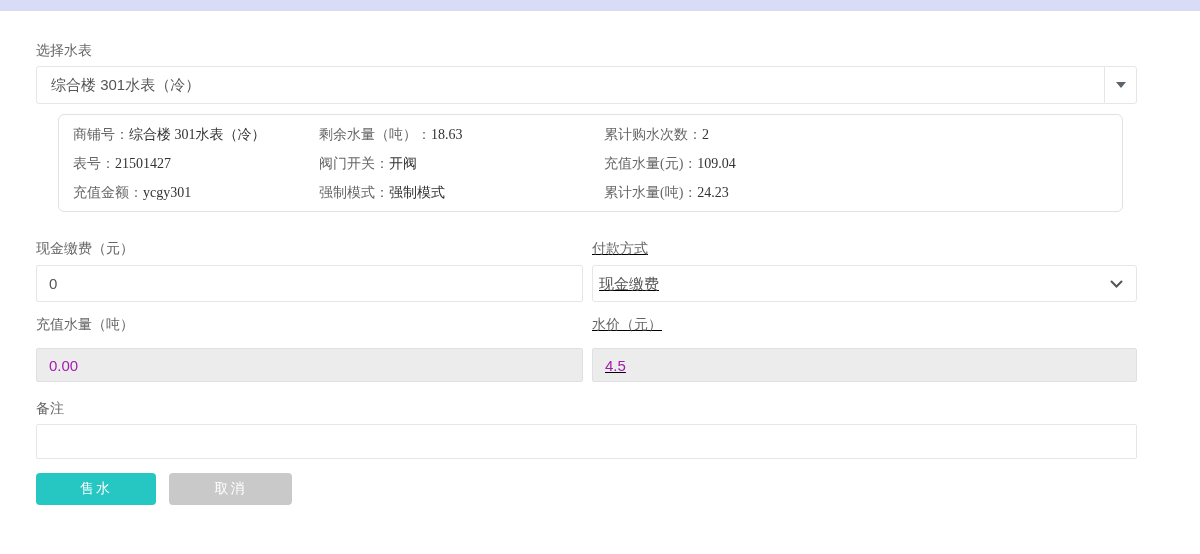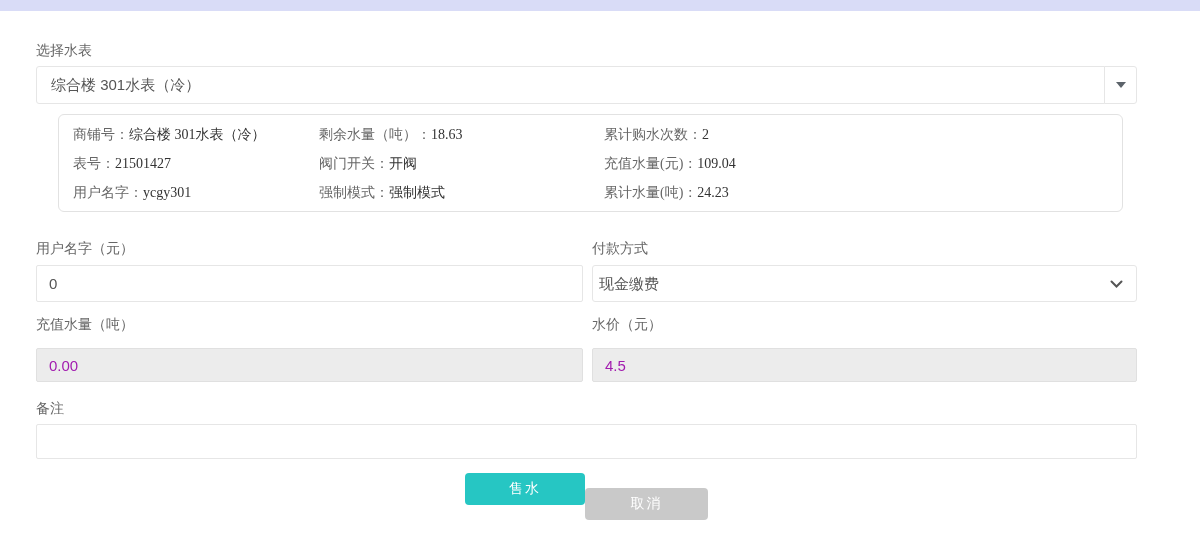--- a/index.html
+++ b/index.html
@@ -41,21 +41,21 @@
     grid-auto-rows: 29px; align-items: center;
     padding: 5px 0 0 14px; font-size: 14px;
   }
   .info-item { white-space: nowrap; overflow: hidden; font-family: Liberation Serif, serif; }
   .info-item .lbl { color: #666; }
   .info-item .val { color: #333; }
 
   
   .row2 { display: flex; gap: 9px; }
   .col-l { width: 547px; }
-  .col-r { width: 545px; }
+  .col-r { width: 545px; text-decoration: underline; }
   .mt28 { margin-top: 28px; }
   .mt14 { margin-top: 14px; }
   .mt18 { margin-top: 18px; }
 
   .text-input {
     display: block; width: 100%; height: 37px; margin-top: 9px;
     border: 1px solid #e6e6e6; border-radius: 2px; background: #fff;
     font-family: "Liberation Sans", "DejaVu Sans", sans-serif;
     font-size: 15px; color: #555; padding: 0 12px; outline: none;
   }
@@ -67,28 +67,28 @@
     position: relative; width: 100%; height: 37px; margin-top: 9px;
     border: 1px solid #e6e6e6; border-radius: 3px; background: #fff;
     font-size: 15px; color: #555; line-height: 35px; padding-left: 6px;
     cursor: pointer;
   }
   .select-chevron { position: absolute; right: 13px; top: 14px; }
 
   .remark-input { margin-top: 8px; height: 35px; }
 
   
-  .btn-row { margin-top: 14px; display: flex; justify-content: center; }
+  .btn-row { margin-top: 14px; display: flex; gap: 13px; }
   .btn {
     height: 32px; border: none; border-radius: 4px; color: #fff;
     font-family: "Liberation Sans", "DejaVu Sans", sans-serif;
     font-size: 14px; letter-spacing: 2px; cursor: pointer;
   }
   .btn-primary { width: 120px; background: #26c6c3; }
-  .btn-cancel  { width: 123px; background: #c9c9c9; margin-top: 15px; }
+  .btn-cancel  { width: 123px; background: #c9c9c9; }
 </style>
 </head>
 <body>
 
 <div class="topbar"></div>
 
 <div class="content">
 
   <div class="field-label lbl-meter">选择水表</div>
   <div class="meter-select">
@@ -98,28 +98,28 @@
     </div>
   </div>
 
   <div class="info-box">
     <div class="info-item"><span class="lbl">商铺号：</span><span class="val">综合楼 301水表（冷）</span></div>
     <div class="info-item"><span class="lbl">剩余水量（吨）：</span><span class="val">18.63</span></div>
     <div class="info-item"><span class="lbl">累计购水次数：</span><span class="val">2</span></div>
     <div class="info-item"><span class="lbl">表号：</span><span class="val">21501427</span></div>
     <div class="info-item"><span class="lbl">阀门开关：</span><span class="val">开阀</span></div>
     <div class="info-item"><span class="lbl">充值水量(元)：</span><span class="val">109.04</span></div>
-    <div class="info-item"><span class="lbl">用户名字：</span><span class="val">ycgy301</span></div>
+    <div class="info-item"><span class="lbl">充值金额：</span><span class="val">ycgy301</span></div>
     <div class="info-item"><span class="lbl">强制模式：</span><span class="val">强制模式</span></div>
     <div class="info-item"><span class="lbl">累计水量(吨)：</span><span class="val">24.23</span></div>
   </div>
 
   <div class="row2 mt28">
     <div class="col-l">
-      <div class="field-label">用户名字（元）</div>
+      <div class="field-label">现金缴费（元）</div>
       <input class="text-input" type="text" value="0" style="">
     </div>
     <div class="col-r">
       <div class="field-label">付款方式</div>
       <div class="select-box">
         <span>现金缴费</span>
         <svg class="select-chevron" width="13" height="9" viewBox="0 0 13 9">
           <path d="M1.5 1.5 L6.5 6.5 L11.5 1.5" stroke="#555" stroke-width="2" fill="none" stroke-linecap="round"></path>
         </svg>
       </div>

